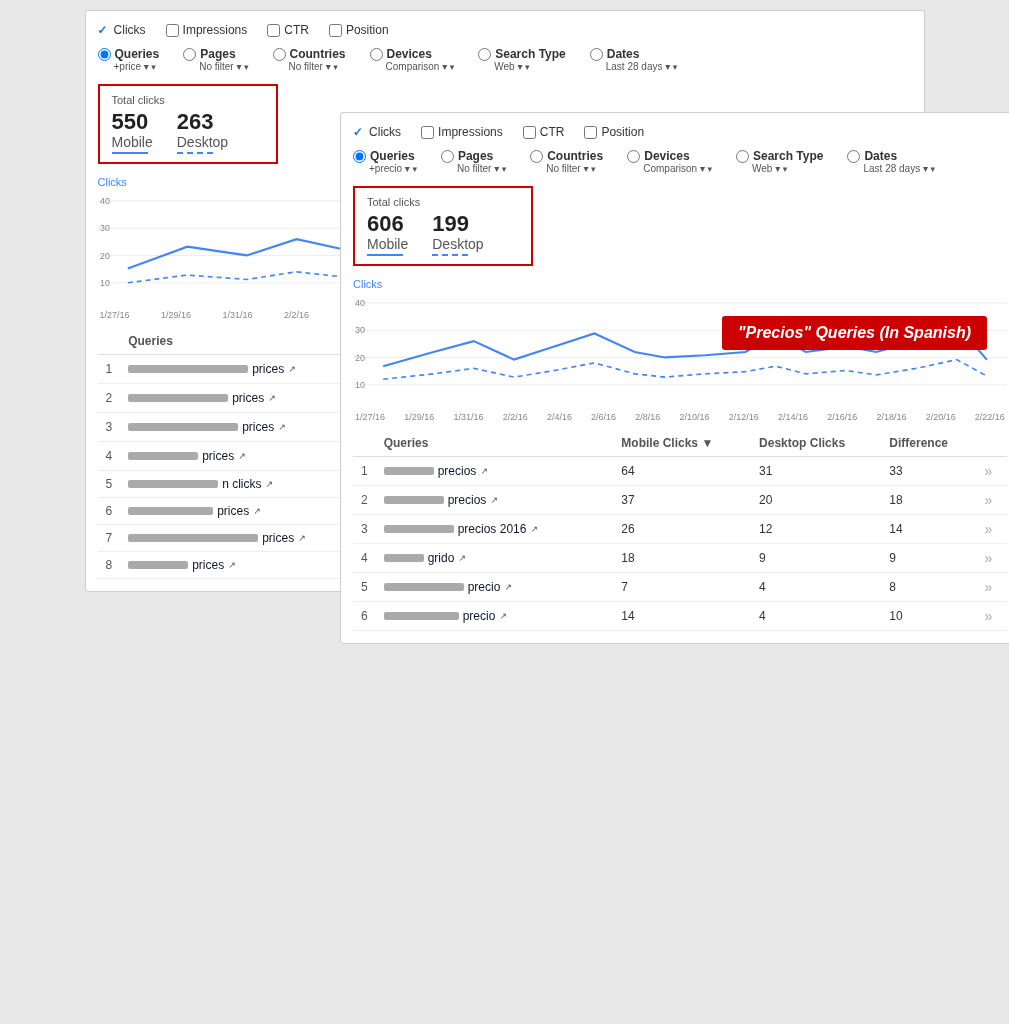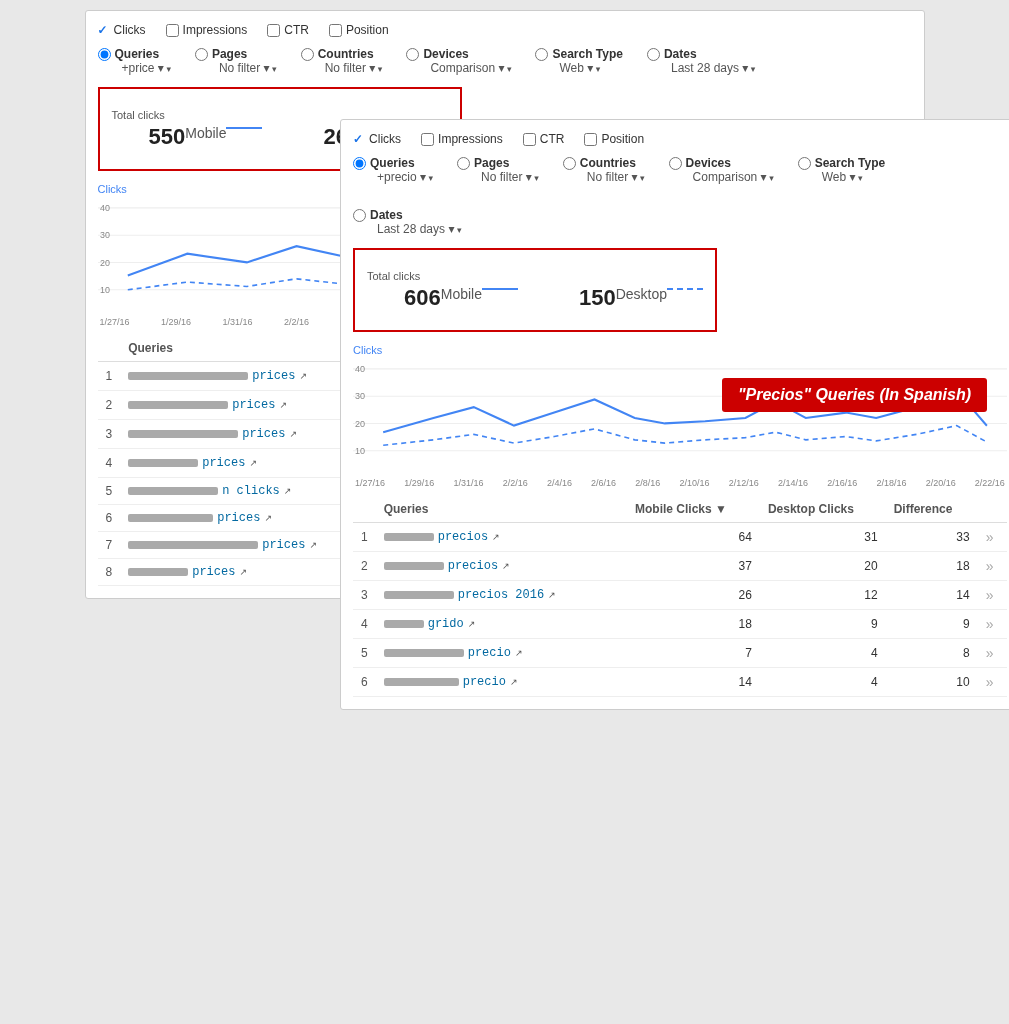--- a/index.html
+++ b/index.html
@@ -80,56 +80,55 @@
       gap: 4px;
       font-weight: bold;
       font-size: 12px;
     }
 
     .dimension-radio input[type="radio"] {
       margin: 0;
     }
 
     .dimension-sub {
-      font-size: 12px;
+      font-size: 10px;
       color: #555;
-      margin-left: 24px;
+      margin-left: 16px;
       cursor: pointer;
     }
 
     .dimension-sub::after {
       content: ' ▾';
       font-size: 9px;
     }
 
     
     .total-clicks-box {
       border: 2px solid #cc0000;
       display: inline-block;
-      padding: 20px 12px;
+      padding: 8px 12px;
       margin-bottom: 8px;
       min-width: 180px;
     }
 
     .total-clicks-label {
       font-size: 11px;
       color: #555;
       margin-bottom: 4px;
     }
 
     .total-clicks-values {
       display: flex;
       gap: 24px;
       align-items: flex-end;
     }
 
     .click-value {
       display: flex;
-      flex-direction: row;
-      margin-left: 37px;
+      flex-direction: column;
     }
 
     .click-number {
       font-size: 22px;
       font-weight: bold;
       color: #222;
       line-height: 1.1;
     }
 
     .click-device {
@@ -204,21 +203,21 @@
     .data-table th.right {
     }
 
     .data-table td {
       padding: 6px 8px;
       border-bottom: 1px solid #eee;
       vertical-align: middle;
     }
 
     .data-table td.right {
-      text-align: right;
+      text-align: left;
     }
 
     .row-num {
       color: #555;
       width: 20px;
     }
 
     .query-cell {
       display: flex;
       align-items: center;
@@ -226,24 +225,23 @@
     }
 
     .query-bar {
       height: 8px;
       background: #aaa;
       border-radius: 2px;
       display: inline-block;
     }
 
     .query-text {
-      color: #0369a1;
+      color: #0f172a;
       cursor: pointer;
       white-space: nowrap;
-      font-family: Liberation Mono, monospace;
     }
 
     .ext-link {
       font-size: 9px;
       color: #555;
     }
 
     .chevron {
       color: #aaa;
       font-size: 14px;
@@ -592,21 +590,21 @@
   <div style="position:relative;">
     <div class="total-clicks-box">
       <div class="total-clicks-label">Total clicks</div>
       <div class="total-clicks-values">
         <div class="click-value">
           <span class="click-number">606</span>
           <span class="click-device">Mobile</span>
           <div class="click-line-solid"></div>
         </div>
         <div class="click-value">
-          <span class="click-number">150</span>
+          <span class="click-number">199</span>
           <span class="click-device">Desktop</span>
           <div class="click-line-dashed"></div>
         </div>
       </div>
     </div>
 
     <div class="annotation-banner">"Precios" Queries (In Spanish)</div>
   </div>
 
   <div class="chart-area">

